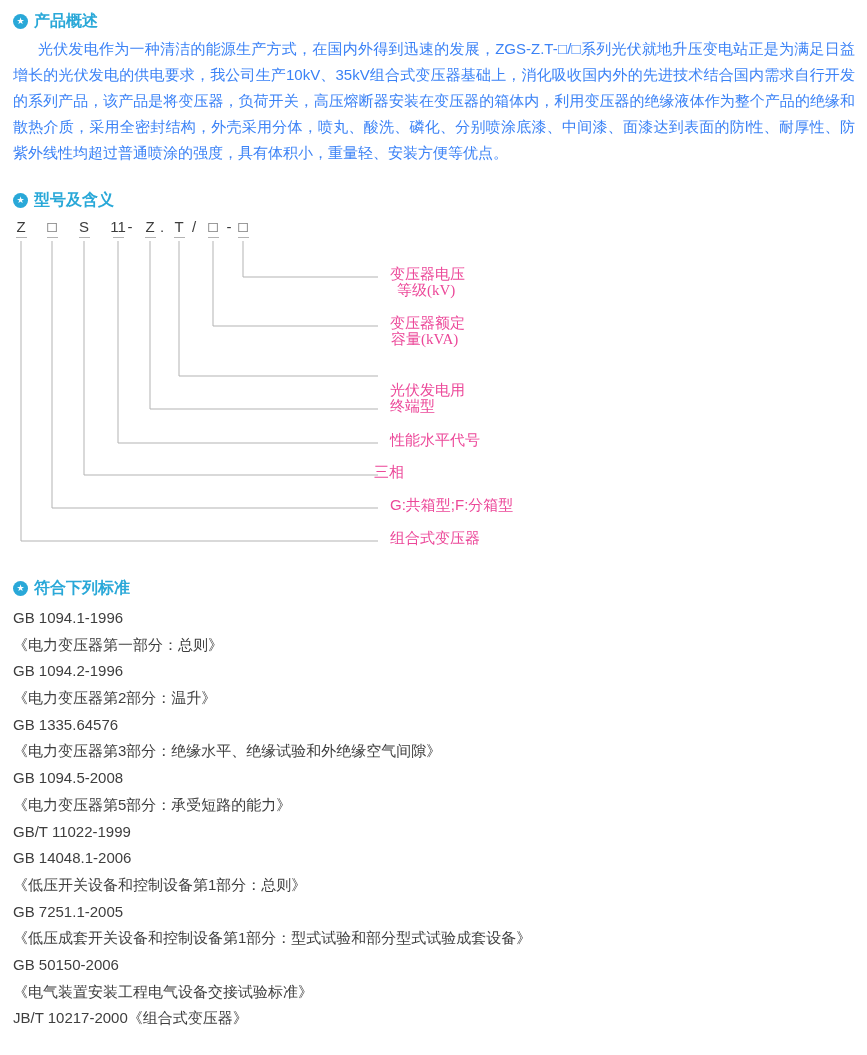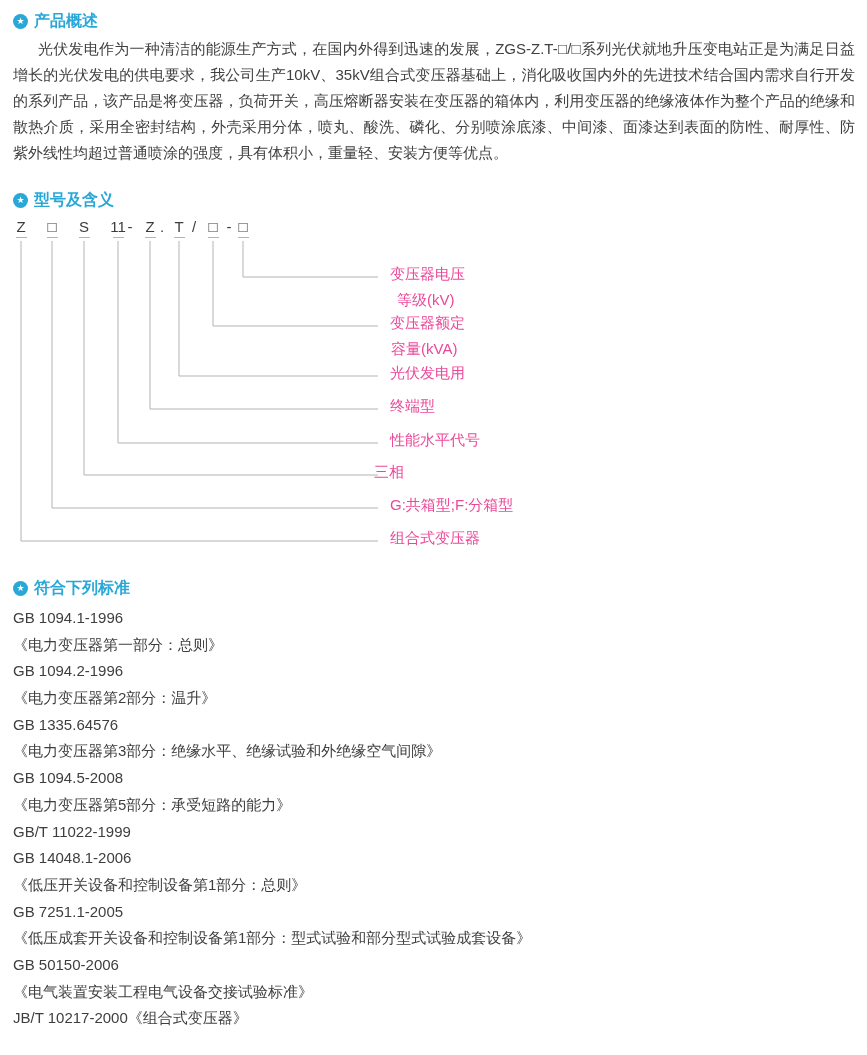--- a/index.html
+++ b/index.html
@@ -25,38 +25,38 @@
     flex:0 0 auto;
   }
   .star-badge .star{color:#ffffff;font-size:9px;line-height:1;transform:translateY(-0.5px);}
   
   .overview-body{
     position:absolute;top:36px;left:13px;width:842px;
     margin:0;
     font-size:15px;line-height:26px;
     text-align:justify;text-justify:inter-ideograph;
     text-indent:25px;
-    color:#404040;
+    color:#3b82f6;
   }
   
   .diagram{position:absolute;top:218px;left:0;width:867px;height:354px;}
   .diagram svg{position:absolute;top:0;left:0;}
   .code-sym{
     position:absolute;top:0;height:18px;line-height:18px;
     transform:translateX(-50%);
     font-size:15px;color:#3c3c3c;white-space:nowrap;
   }
   .tick{
     position:absolute;top:19px;width:11px;height:1px;background:#b3b3b3;
   }
   .diagram-label{
     position:absolute;left:390px;
     font-size:15px;line-height:16px;color:#ec4899;white-space:nowrap;
   }
-  .diagram-label .l2{margin-top:10px;}
+  .diagram-label .l2{margin-top:0;font-family:Liberation Serif, serif;}
   
   .standards{
     position:absolute;top:605px;left:13px;width:842px;
     font-size:15px;color:#3e3e3e;
   }
   .std-line{height:26.7px;line-height:26.7px;white-space:nowrap;}
 </style>
 </head>
 <body>
 
@@ -119,21 +119,21 @@
         </div>
         <div class="diagram-label" style="left: 374px; top: 246px; font-family: Liberation Serif, serif;">
           <div>三相</div>
         </div>
         <div class="diagram-label" style="left: 390px; top: 214px;">
           <div>性能水平代号</div>
         </div>
         <div class="diagram-label" style="left: 390px; top: 180px;">
           <div>终端型</div>
         </div>
-        <div class="diagram-label" style="left: 390px; top: 147px;">
+        <div class="diagram-label" style="left: 390px; top: 164px;">
           <div>光伏发电用</div>
         </div>
         <div class="diagram-label" style="left: 390px; top: 97px;">
           <div>变压器额定</div>
           <div class="l2" style="padding-left: 1px;">容量(kVA)</div>
         </div>
         <div class="diagram-label" style="left: 390px; top: 48px;">
           <div>变压器电压</div>
           <div class="l2" style="padding-left: 7px;">等级(kV)</div>
         </div>

